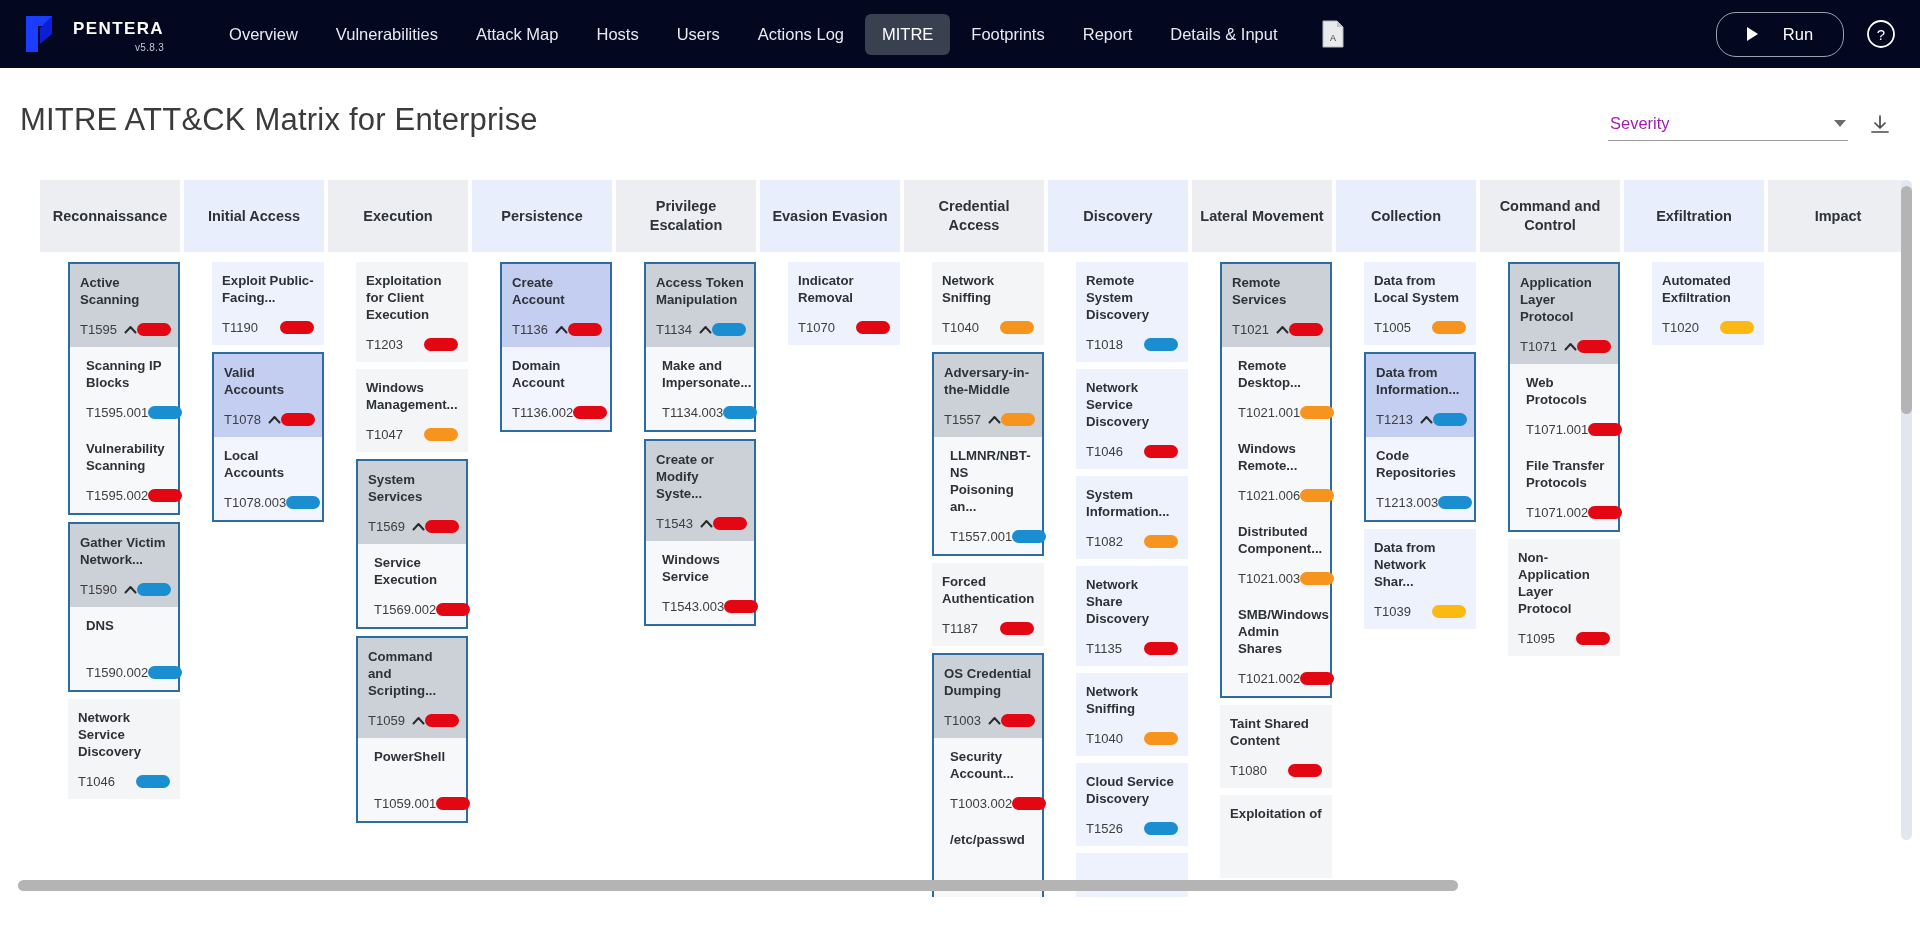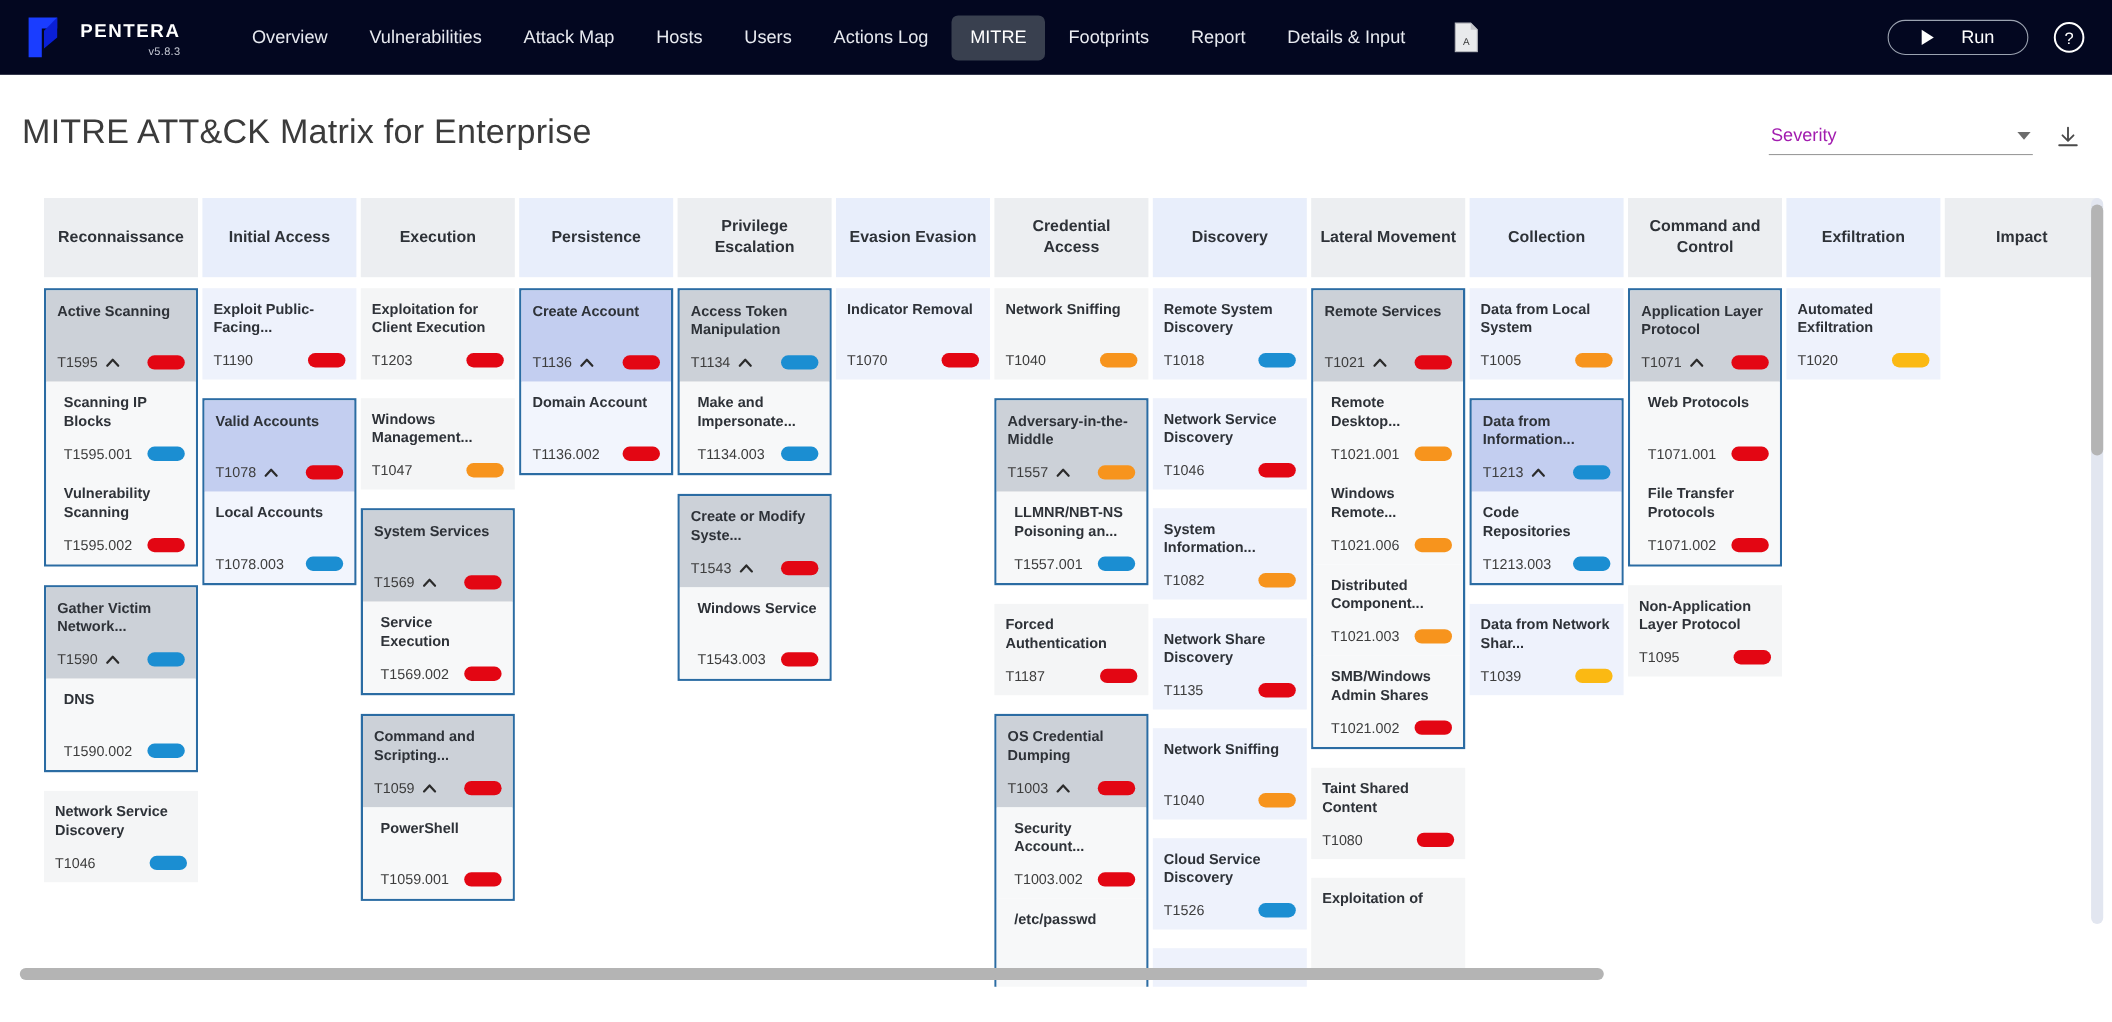--- a/index.html
+++ b/index.html
@@ -34,21 +34,21 @@
   }
   .nav-link.active { background: #39404f; color: #ffffff; }
   .nav-pdf { margin-left: 22px; cursor: pointer; display: flex; align-items: center; }
 
   .nav-right {
     position: absolute; right: 24px; top: 0; height: 68px;
     display: flex; align-items: center; gap: 22px;
   }
   .run-btn {
     display: flex; align-items: center; justify-content: center; gap: 25px;
-    width: 128px; height: 32px;
+    width: 128px; height: 45px;
     border: 1.6px solid #9ba2b0; border-radius: 20px;
     color: #ffffff; font-size: 16.5px; cursor: pointer; background: transparent;
   }
   .play-tri {
     width: 0; height: 0; border-left: 11px solid #ffffff;
     border-top: 7px solid transparent; border-bottom: 7px solid transparent;
   }
   .help-btn { cursor: pointer; display: flex; }
 
   
@@ -82,21 +82,21 @@
   }
   .matrix { display: flex; align-items: flex-start; }
   .col { width: 140px; flex: none; margin-right: 4px; }
   .col-head {
     height: 72px; display: flex; align-items: center; justify-content: center;
     text-align: center; padding: 0 8px;
     font-size: 14.5px; font-weight: 700; color: #2e3238; line-height: 19px;
   }
   .col-head.tint-a { background: #eceef1; }
   .col-head.tint-b { background: #e8eefb; }
-  .col-body { padding-top: 10px; display: flex; flex-direction: column; gap: 17px; }
+  .col-body { padding-top: 10px; display: flex; flex-direction: column; gap: 7px; margin-left: 28px; }
 
   
   .card { padding: 10px 10px 9px 10px; position: relative; }
   .card.tint-a { background: #f4f5f6; }
   .card.tint-b { background: #eef2fc; }
   .card-title {
     font-size: 13.2px; font-weight: 700; color: #2e3238; line-height: 17px;
     min-height: 34px;
   }
   .card-foot {

